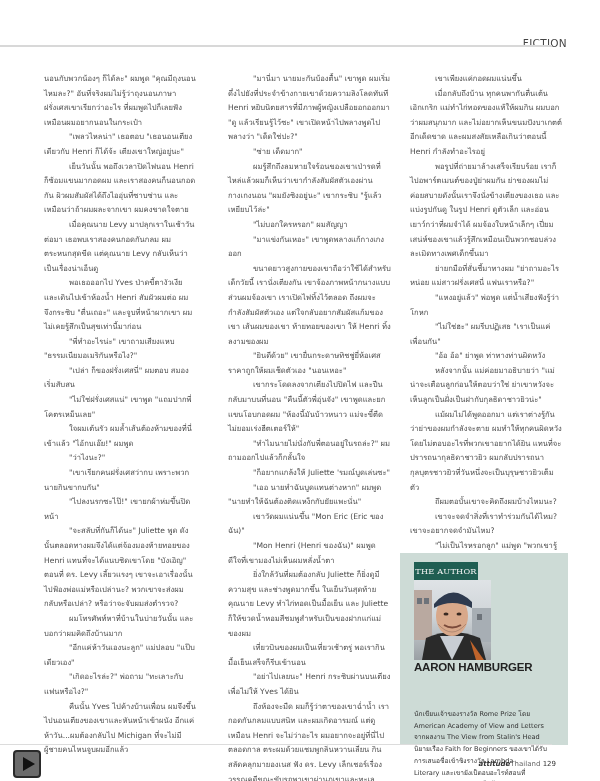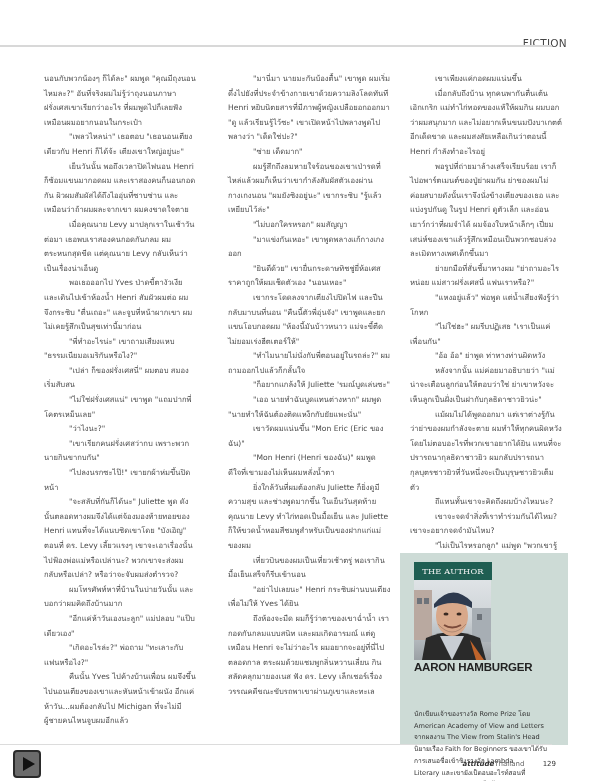--- a/index.html
+++ b/index.html
@@ -18,21 +18,21 @@
   }
   .col p { margin:0; text-indent:0; }
   .col p.ind { text-indent:25px; }
   #col1 { left:44px; width:152px; }
   #col2 { left:228px; width:163px; }
   #col3 { left:410px; width:152px; }
   .author-box {
     position:absolute; left:400px; top:553px; width:168px; height:192px; background:#cddbd6;
   }
   .author-tag {
-    position:absolute; left:14px; top:9px; width:78px; height:18px; background:#1f5e52;
+    position:absolute; left:14px; top:9px; width:64px; height:18px; background:#1f5e52;
     color:#f4f4f4; font-family:"DejaVu Serif", serif; font-size:8.2px; line-height:18px;
     text-align:center; letter-spacing:0.2px;
   }
   .author-photo {
     position:absolute; left:14px; top:27px; width:77px; height:80px; overflow:hidden;
     background:linear-gradient(180deg,#dfe3e6 0%,#cfd4d8 45%,#9aa0a4 100%);
   }
   .author-name {
     position:absolute; left:14px; top:108px; font-family:Liberation Sans, sans-serif;
     font-weight:bold; font-size:11.5px; letter-spacing:-0.2px; color:#222;
@@ -63,35 +63,37 @@
 
 <div id="col1" class="col">
     <p>นอนกับพวกน้องๆ ก็ได้ละ" ผมพูด "คุณมีถุงนอนไหมละ?" อันที่จริงผมไม่รู้ว่าถุงนอนภาษาฝรั่งเศสเขาเรียกว่าอะไร ที่ผมพูดไปก็เลยฟังเหมือนผมอยากนอนในกระเป๋า</p>
     <p class="ind">"เพลวไหลน่า" เธอตอบ "เธอนอนเตียงเดียวกับ Henri ก็ได้จ้ะ เตียงเขาใหญ่อยู่นะ"</p>
     <p class="ind">เย็นวันนั้น พอถึงเวลาปิดไฟนอน Henri ก็ซ้อมแขนมากอดผม และเราสองคนก็นอนกอดกัน ผิวผมสัมผัสได้ถึงไออุ่นที่ซาบซ่าน และเหมือนว่าถ้าผมผละจากเขา ผมคงขาดใจตาย</p>
     <p class="ind">เมื่อคุณนาย Levy มาปลุกเราในเช้าวันต่อมา เธอพบเราสองคนกอดกันกลม ผมตระหนกสุดขีด แต่คุณนาย Levy กลับเห็นว่าเป็นเรื่องน่าเอ็นดู</p>
     <p class="ind">พอเธอออกไป Yves ป่าดขี้ตางัวเงีย และเดินไปเข้าห้องน้ำ Henri สัมผัวผมต่อ ผมจึงกระซิบ "ตื่นเถอะ" และจูบที่หน้าผากเขา ผมไม่เคยรู้สึกเป็นสุขเท่านี้มาก่อน</p>
     <p class="ind">"พี่ทำอะไรน่ะ" เขาถามเสียงแหบ "ธรรมเนียมอเมริกันหรือไง?"</p>
     <p class="ind">"เปล่า ก็ของฝรั่งเศสนี่" ผมตอบ สมองเริ่มสับสน</p>
     <p class="ind">"ไม่ใช่ฝรั่งเศสแน่" เขาพูด "แถมปากพี่โคตรเหม็นเลย"</p>
+    <p class="ind">ใจผมเต้นรัว ผมล้ำเส้นต้องห้ามของที่นี่เข้าแล้ว "ไอ้กบเอ๊ย!" ผมพูด</p>
     <p class="ind">"ว่าไงนะ?"</p>
     <p class="ind">"เขาเรียกคนฝรั่งเศสว่ากบ เพราะพวกนายกินขากบกัน"</p>
     <p class="ind">"ไปลงนรกซะไป๊!" เขายกผ้าห่มขึ้นปิดหน้า</p>
     <p class="ind">"จะสลับที่กันก็ได้นะ" Juliette พูด ดังนั้นตลอดทางผมจึงได้แต่จ้องมองท้ายทอยของ Henri แทนที่จะได้แนบชิดเขาโดย "บังเอิญ" ตอนที่ ดร. Levy เลี้ยวแรงๆ เขาจะเอาเรื่องนั้นไปฟ้องพ่อแม่หรือเปล่านะ? พวกเขาจะส่งผมกลับหรือเปล่า? หรือว่าจะจับผมส่งตำรวจ?</p>
     <p class="ind">ผมโทรศัพท์หาที่บ้านในบ่ายวันนั้น และบอกว่าผมคิดถึงบ้านมาก</p>
     <p class="ind">"อีกแค่ห้าวันเองนะลูก" แม่ปลอบ "แป๊บเดียวเอง"</p>
     <p class="ind">"เกิดอะไรล่ะ?" พ่อถาม "ทะเลาะกับแฟนหรือไง?"</p>
     <p class="ind">คืนนั้น Yves ไปค้างบ้านเพื่อน ผมจึงขึ้นไปนอนเตียงของเขาและหันหน้าเข้าผนัง อีกแค่ห้าวัน...ผมต้องกลับไป Michigan ที่จะไม่มีผู้ชายคนไหนจูบผมอีกแล้ว</p>
   </div>
 <div id="col2" class="col">
     <p class="ind">"มานี่มา นายมะกันบ้องตื้น" เขาพูด ผมเริ่มดึ๋งไปยังที่ประจำข้างกายเขาด้วยความลิงโลดทันที Henri หยิบนิตยสารที่มีภาพผู้หญิงเปลือยอกออกมา "ดู แล้วเรียนรู้ไว้ซะ" เขาเปิดหน้าไปพลางพูดไปพลางว่า "เด็ดใช่ปะ?"</p>
     <p class="ind">"ซ่าย เด็ดมาก"</p>
     <p class="ind">ผมรู้สึกถึงลมหายใจร้อนของเขาเป่ารดที่ไหล่แล้วผมก็เห็นว่าเขากำลังสัมผัสตัวเองผ่านกางเกงนอน "ผมยังซิงอยู่นะ" เขากระซิบ "รู้แล้วเหยียบไว้ล่ะ"</p>
     <p class="ind">"ไม่บอกใครหรอก" ผมสัญญา</p>
     <p class="ind">"มาแข่งกันเหอะ" เขาพูดพลางแก้กางเกงออก</p>
+    <p class="ind">ขนาดยาวสูงกายของเขาถือว่าใช้ได้สำหรับเด็กวัยนี้ เรานั่งเตียงกัน เขาจ้องภาพหน้ากนางแบบ ส่วนผมจ้องเขา เราเปิดไฟทิ้งไว้ตลอด ถึงผมจะกำลังสัมผัสตัวเอง แต่ใจกลับอยากสัมผัสแก้มของเขา เส้นผมของเขา ท้ายทอยของเขา ให้ Henri ทิ้งลงามของผม</p>
     <p class="ind">"ยินดีด้วย" เขายื่นกระดาษทิชชู่ยี่ห้อเศสราคาถูกให้ผมเช็ดตัวเอง "นอนเหอะ"</p>
     <p class="ind">เขากระโดดลงจากเตียงไปปิดไฟ และปีนกลับมาบนที่นอน "คืนนี้ตัวพี่อุ่นจัง" เขาพูดและยกแขนโอบกอดผม "ห้องนี้มันบ้าวหนาว แม่จะขี้ตืดไม่ยอมเร่งฮีตเตอร์ให้"</p>
     <p class="ind">"ทำไมนายไม่นั่งกับพี่ตอนอยู่ในรถล่ะ?" ผมถามออกไปแล้วก็กลั้นใจ</p>
     <p class="ind">"ก็อยากแกล้งให้ Juliette 'รมณ์บูดเล่นซะ"</p>
     <p class="ind">"เออ นายทำฉันบูดแทนต่างหาก" ผมพูด "นายทำให้ฉันต้องติดแหง็กกับยัยแพะนั่น"</p>
     <p class="ind">เขาวัดผมแน่นขึ้น "Mon Eric (Eric ของฉัน)"</p>
     <p class="ind">"Mon Henri (Henri ของฉัน)" ผมพูด ดีใจที่เขามองไม่เห็นผมหลั่งน้ำตา</p>
     <p class="ind">ยิ่งใกล้วันที่ผมต้องกลับ Juliette ก็ยิ่งดูมีความสุข และช่างพูดมากขึ้น ในเย็นวันสุดท้าย คุณนาย Levy ทำไก่ทอดเป็นมื้อเย็น และ Juliette ก็ให้ขวดน้ำหอมสีชมพูสำหรับเป็นของฝากแก่แม่ของผม</p>
     <p class="ind">เที่ยวบินของผมเป็นเที่ยวเช้าตรู่ พอเรากินมื้อเย็นเสร็จก็รีบเข้านอน</p>
     <p class="ind">"อย่าไปเลยนะ" Henri กระซิบผ่านบนเตียงเพื่อไม่ให้ Yves ได้ยิน</p>
@@ -100,21 +102,21 @@
 <div id="col3" class="col">
     <p class="ind">เขาเพียงแค่กอดผมแน่นขึ้น</p>
     <p class="ind">เมื่อกลับถึงบ้าน ทุกคนพากันตื่นเต้นเอิกเกริก แม่ทำไก่ทอดของแท้ให้ผมกิน ผมบอกว่าผมสนุกมาก และไม่อยากเห็นขนมปังบาเกตต์อีกเด็ดขาด และผมสงสัยเหลือเกินว่าตอนนี้ Henri กำลังทำอะไรอยู่</p>
     <p class="ind">พอรูปที่ถ่ายมาล้างเสร็จเรียบร้อย เราก็ไปอพาร์ตเมนต์ของปู่ย่าผมกัน ย่าของผมไม่ค่อยสบายดังนั้นเราจึงนั่งข้างเตียงของเธอ และแบ่งรูปกันดู ในรูป Henri ดูตัวเล็ก และอ่อนเยาว์กว่าที่ผมจำได้ ผมจ้องใบหน้าเล็กๆ เปี่ยมเสน่ห์ของเขาแล้วรู้สึกเหมือนเป็นพวกชอบล่วงละเมิดทางเพศเด็กขึ้นมา</p>
     <p class="ind">ย่ายกมือที่สั่นชี้มาทางผม "ย่าถามอะไรหน่อย แม่สาวฝรั่งเศสนี่ แฟนเราหรือ?"</p>
     <p class="ind">"แหงอยู่แล้ว" พ่อพูด แต่น้ำเสียงฟังรู้ว่าโกหก</p>
     <p class="ind">"ไม่ใช่ฮะ" ผมรีบปฏิเสธ "เราเป็นแค่เพื่อนกัน"</p>
     <p class="ind">"อ้อ อ้อ" ย่าพูด ท่าทางท่านผิดหวัง</p>
     <p class="ind">หลังจากนั้น แม่ค่อยมาอธิบายว่า "แม่น่าจะเตือนลูกก่อนให้ตอบว่าใช่ ย่าเขาหวังจะเห็นลูกเป็นฝั่งเป็นฝากับกุลธิดาชาวยิวน่ะ"</p>
     <p class="ind">แม้ผมไม่ได้พูดออกมา แต่เราต่างรู้กันว่าย่าของผมกำลังจะตาย ผมทำให้ทุกคนผิดหวังโดยไม่ตอบอะไรที่พวกเขาอยากได้ยิน แทนที่จะปรารถนากุลธิดาชาวยิว ผมกลับปรารถนากุลบุตรชาวยิวที่วันหนึ่งจะเป็นบุรุษชาวยิวเต็มตัว</p>
-    <p class="ind">ถึแทนทั้นเขาจะคิดถึงผมบ้างไหมนะ?</p>
+    <p class="ind">ถึผมตอบั้นเขาจะคิดถึงผมบ้างไหมนะ?</p>
     <p class="ind">เขาจะจดจำสิ่งที่เราทำร่วมกันได้ไหม?</p>
     <p>เขาจะอยากจดจำมันไหม?</p>
     <p class="ind">"ไม่เป็นไรหรอกลูก" แม่พูด "พวกเขารู้ว่าลูกเป็นเด็กดี พวกเขารู้ว่าลูกไม่มีอะไรต้องให้ห่วงหรอก"<span class="end-mark"> ⊞</span></p>
   </div>
 
 <div class="author-box">
   <div class="author-tag">THE AUTHOR</div>
   <div class="author-photo">
     <svg width="77" height="80" viewBox="0 0 77 80">
       <rect x="0" y="10" width="18" height="50" fill="#b9a9a0"></rect>
@@ -144,14 +146,14 @@
       <div>Columbia University อีกด้วย</div>
     </div>
 </div>
 
 <div class="bottom-rule"></div>
 
 <div class="play-btn"></div>
 
 <div class="footer">
   <span class="brand">attitude</span><span class="brand-light">Thailand</span>
-  <span style="margin-left:16px;">129</span>
+  <span style="margin-left:0;">129</span>
 </div>
 
 </body></html>

